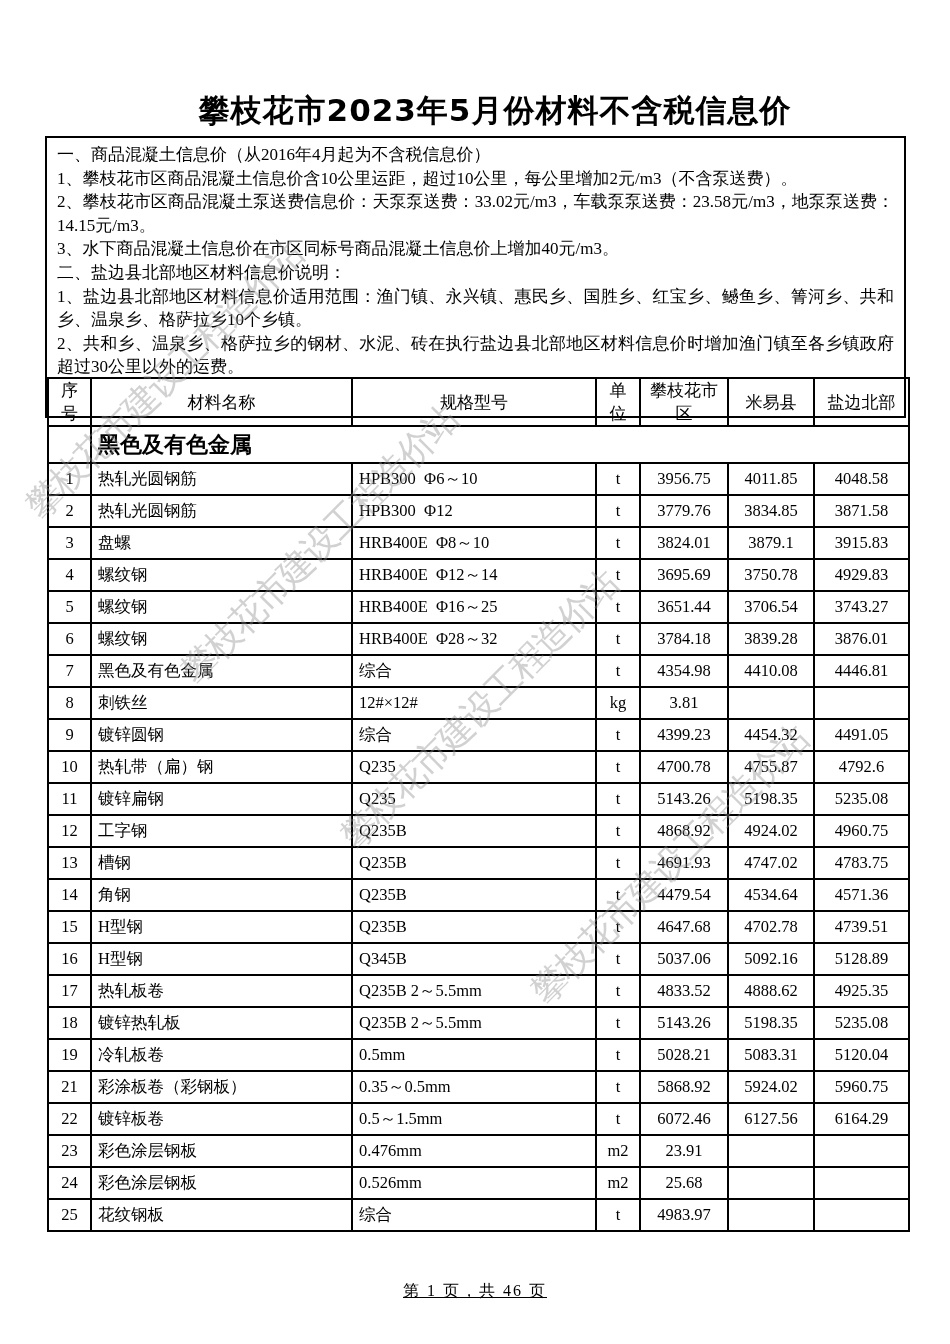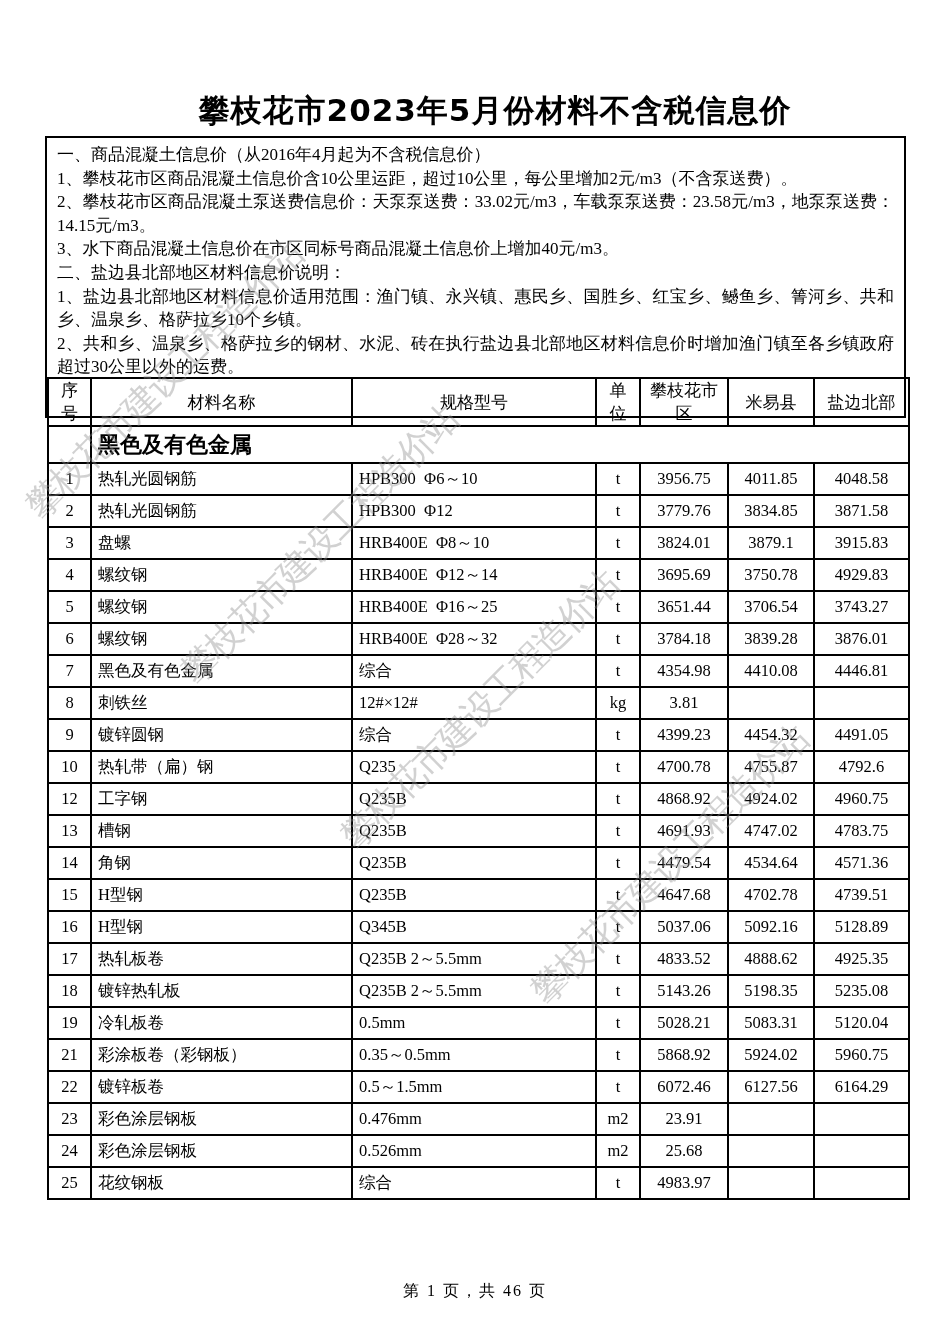--- a/index.html
+++ b/index.html
@@ -63,20 +63,21 @@
   }
   tr.data-row td { height:32px; }
   td.c { text-align:center; }
   td.l { text-align:left; white-space:pre-wrap; }
   .footer {
     position:absolute;
     top:1281px; left:0; right:0;
     text-align:center;
     font-size:16px;
     letter-spacing:2px;
+    text-decoration:underline;
   }
   .watermark-layer {
     position:absolute; left:0; top:0; right:0; bottom:0;
     z-index:2;
     pointer-events:none;
   }
   .wm {
     position:absolute;
     white-space:nowrap;
     font-family:"DejaVu Sans", sans-serif;
@@ -215,20 +216,29 @@
         <tr class="data-row">
           <td class="c">10</td>
           <td class="l">热轧带（扁）钢</td>
           <td class="l">Q235</td>
           <td class="c">t</td>
           <td class="c">4700.78</td>
           <td class="c">4755.87</td>
           <td class="c">4792.6</td>
         </tr>
         <tr class="data-row">
+          <td class="c">11</td>
+          <td class="l">镀锌扁钢</td>
+          <td class="l">Q235</td>
+          <td class="c">t</td>
+          <td class="c">5143.26</td>
+          <td class="c">5198.35</td>
+          <td class="c">5235.08</td>
+        </tr>
+        <tr class="data-row">
           <td class="c">12</td>
           <td class="l">工字钢</td>
           <td class="l">Q235B</td>
           <td class="c">t</td>
           <td class="c">4868.92</td>
           <td class="c">4924.02</td>
           <td class="c">4960.75</td>
         </tr>
         <tr class="data-row">
           <td class="c">13</td>

